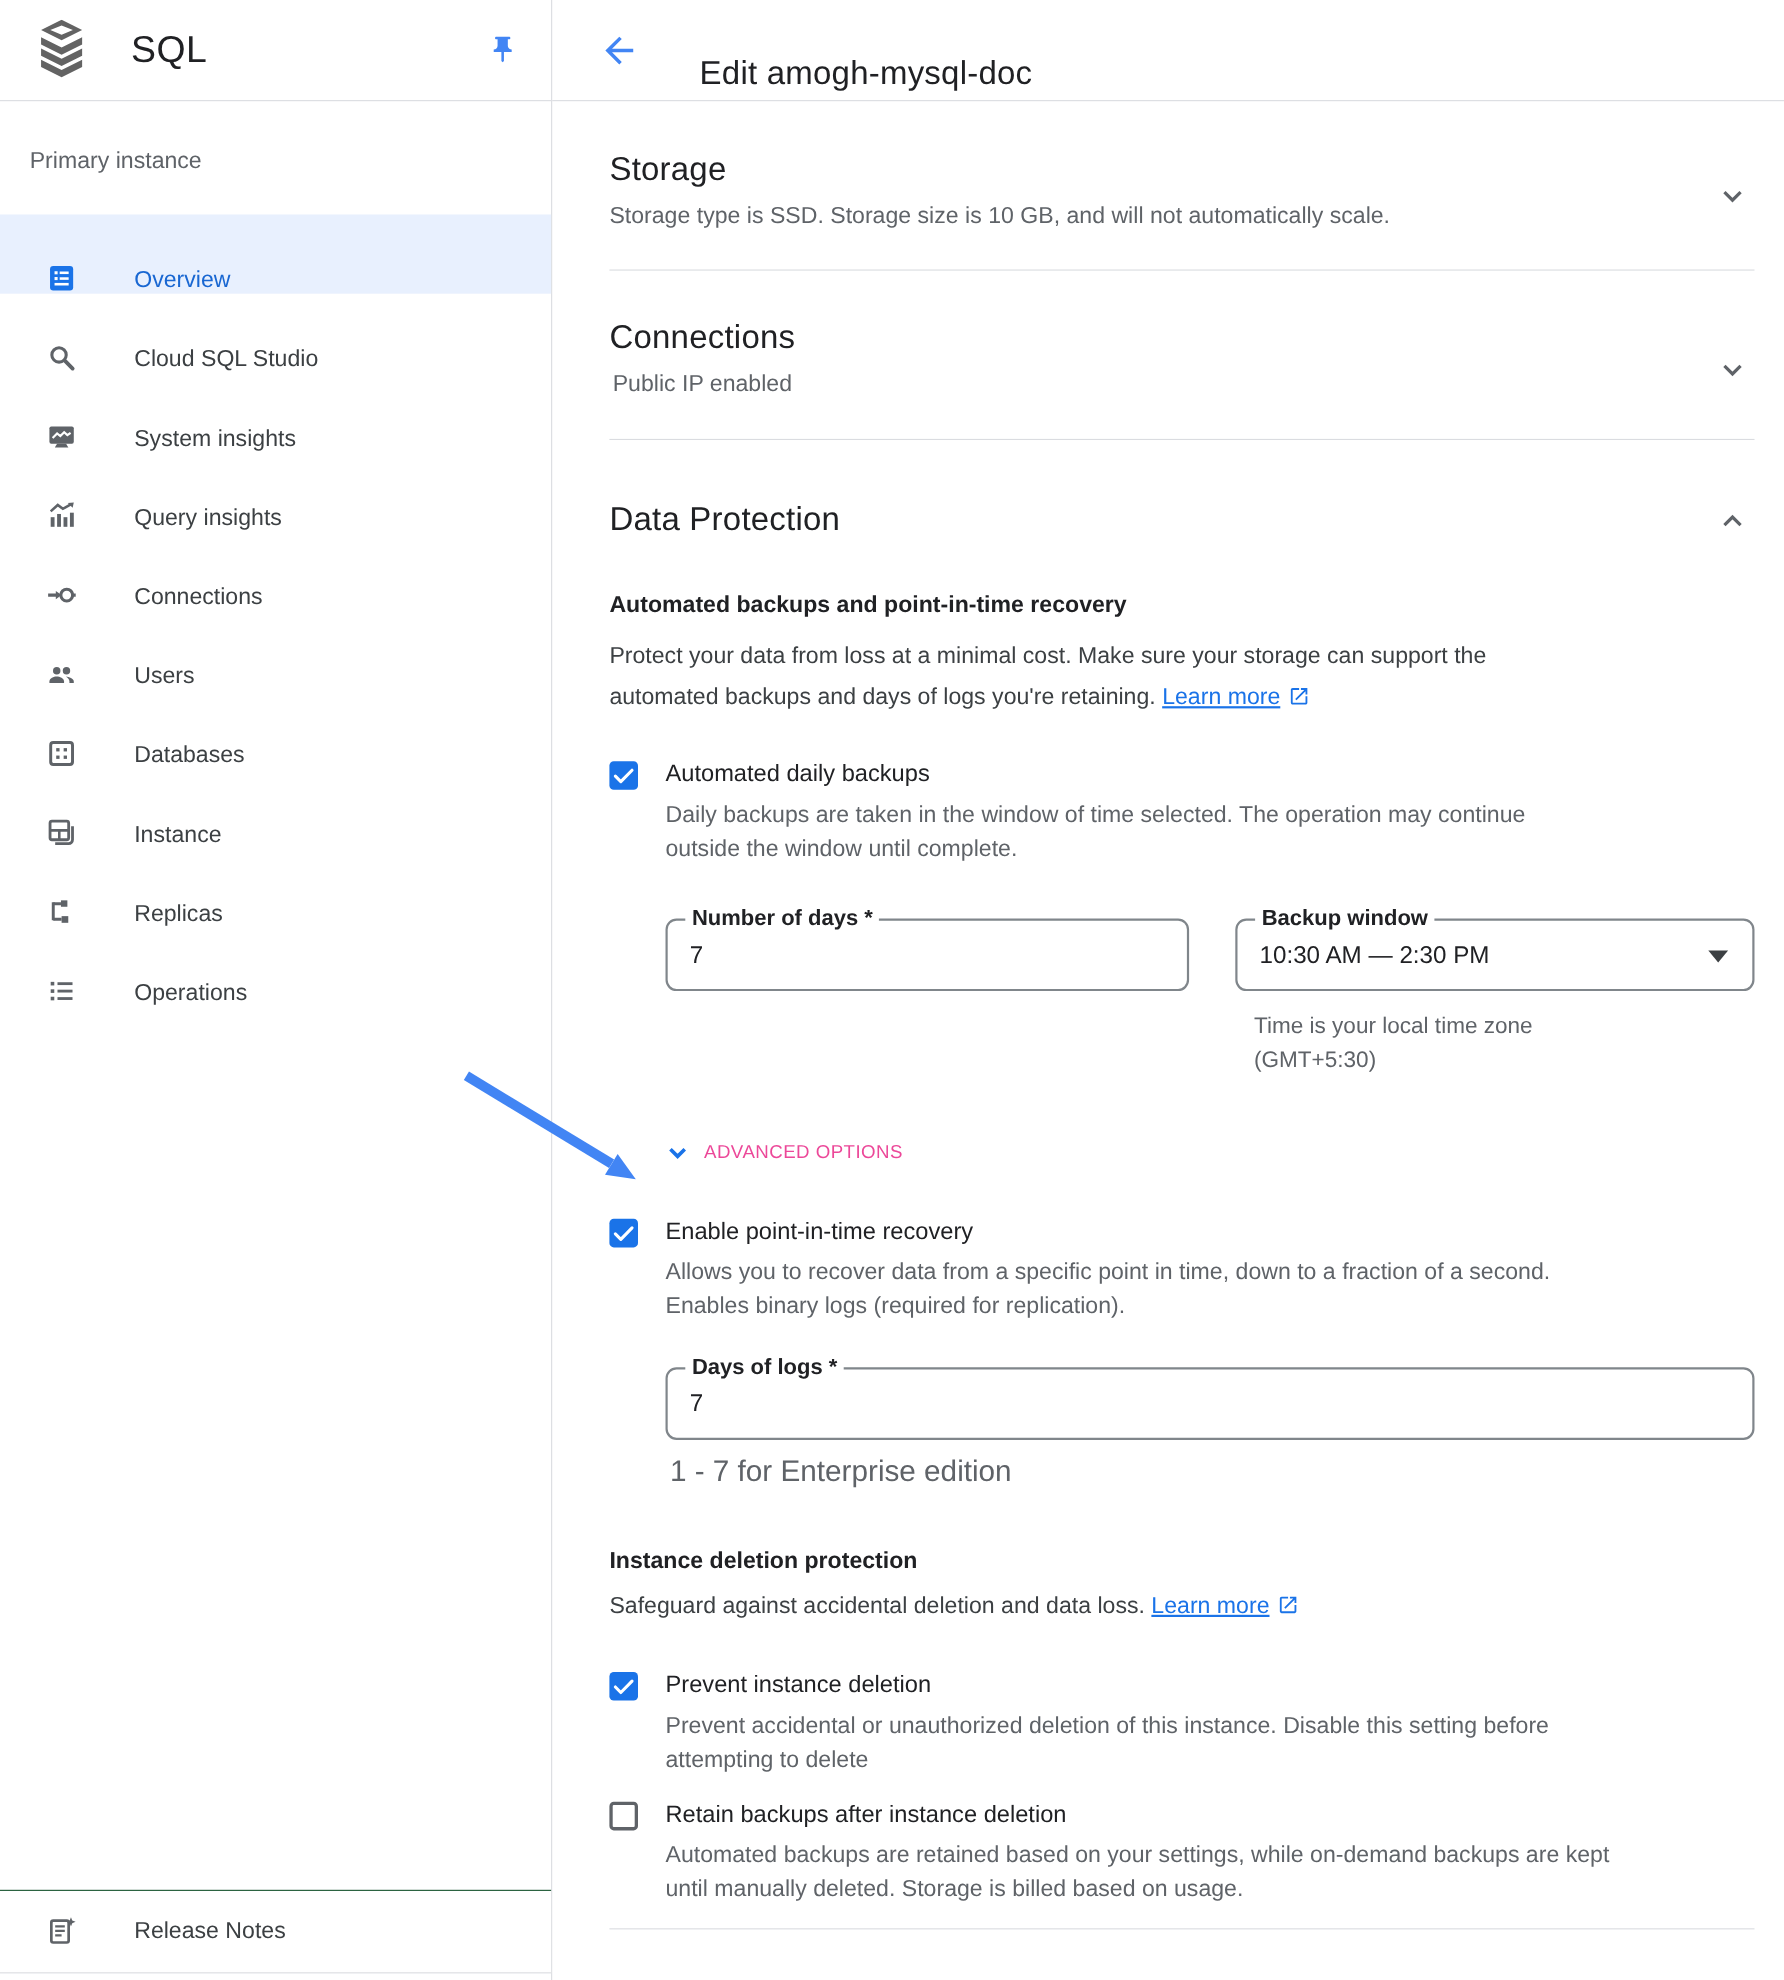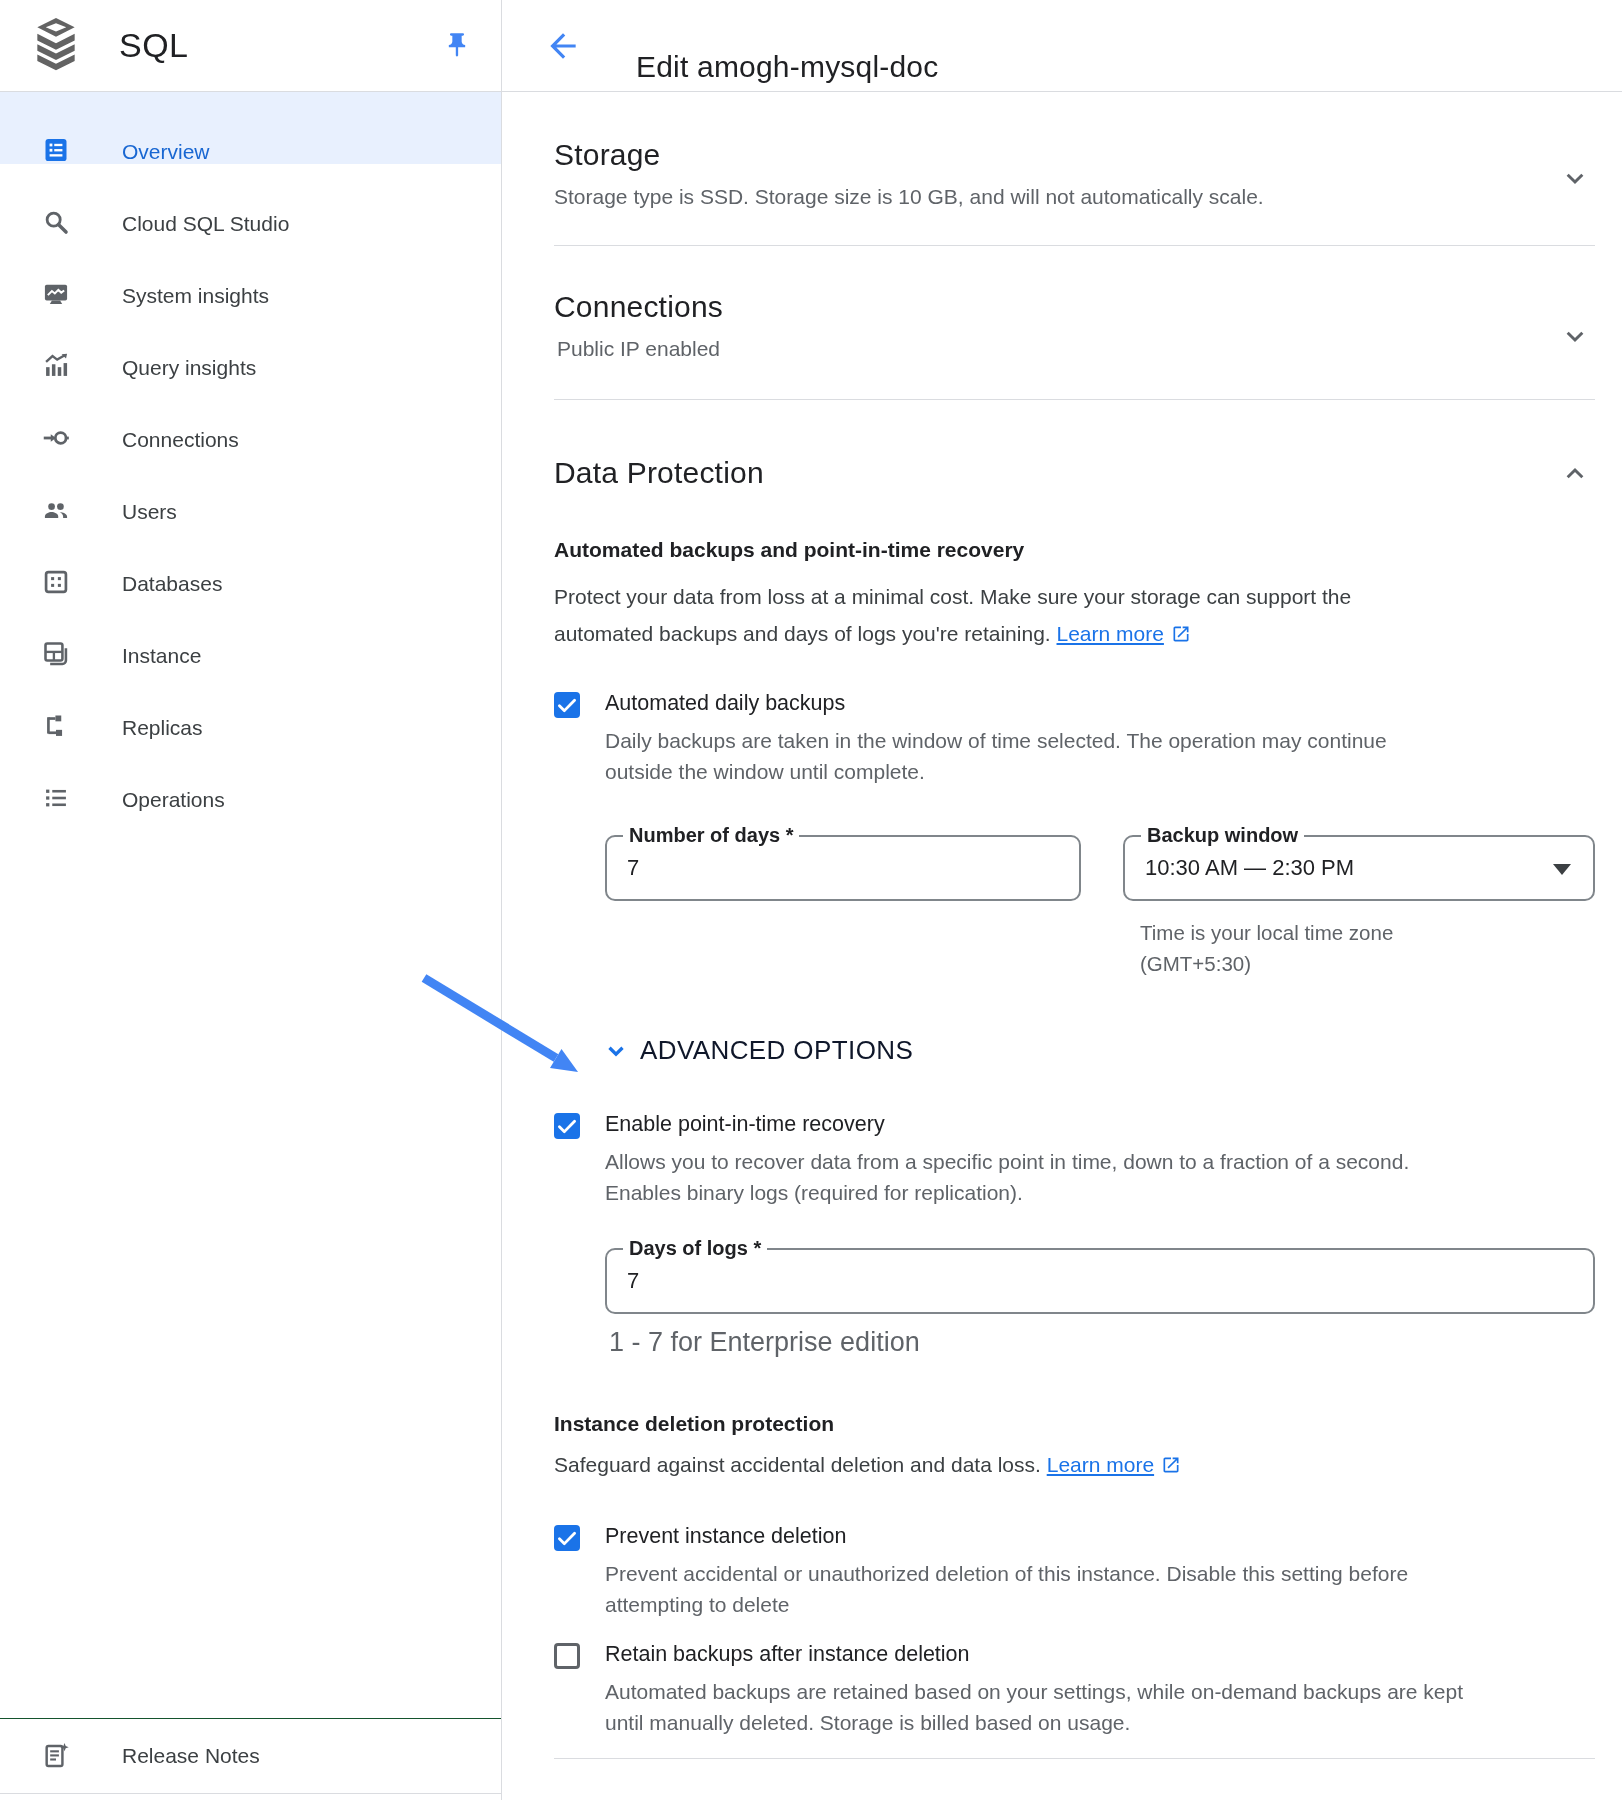--- a/index.html
+++ b/index.html
@@ -68,21 +68,21 @@
   .field.w-logs { width:990px; }
   .flabel { position:absolute; top:-13px; left:16px; background:#fff; padding:0 6px; font-size:20px; font-weight:700; color:#202124; white-space:nowrap; }
   .fvalue { font-size:22px; color:#202124; padding-left:20px; line-height:62px; }
   .caret { position:absolute; right:22px; top:27px; width:0; height:0; border-left:9px solid transparent; border-right:9px solid transparent; border-top:11px solid #3c4043; }
 
   .helper-row { display:flex; margin-left:51px; }
   .helper-spacer { width:518px; flex:none; }
   .tz-helper { margin-top:16px; padding-left:17px; font-size:20.5px; color:#5f6368; line-height:31px; }
   .tz-helper .line { display:block; }
 
-  .advanced { display:flex; align-items:center; margin:56px 0 0 49px; background:none; border:none; padding:0; cursor:pointer; color:#0f172a; font-family:"Liberation Sans", sans-serif; font-size:26px; font-weight:500; letter-spacing:.4px; }
+  .advanced { display:flex; align-items:center; margin:56px 0 0 49px; background:none; border:none; padding:0; cursor:pointer; color:#ec4899; font-family:"Liberation Sans", sans-serif; font-size:17px; font-weight:500; letter-spacing:.4px; }
   .advanced .lbl { margin-left:11px; }
 
   .field-logs-wrap { margin:40px 0 0 51px; }
   .field-helper { margin:13px 0 0 4px; font-size:27px; color:#5f6368; }
 
   .idp-head { margin-top:54px; font-size:21px; font-weight:700; color:#202124; }
   .idp-intro { margin-top:17px; font-size:21px; color:#3c4043; }
 
   .annot { position:absolute; left:0; top:0; pointer-events:none; z-index:5; }
 </style>
@@ -102,20 +102,21 @@
         </svg>
       </span>
       <span class="product-name">SQL</span>
       <button class="pin-btn" title="">
         <svg width="28" height="28" viewBox="0 0 24 24">
             <path fill="#4285f4" d="M16 9V4h1c.55 0 1-.45 1-1s-.45-1-1-1H7c-.55 0-1 .45-1 1s.45 1 1 1h1v5c0 1.66-1.34 3-3 3v2h5.97v7l1 1 1-1v-7H19v-2c-1.66 0-3-1.34-3-3z"></path>
           </svg>
       </button>
     </div>
 
+    <div class="sb-section-label">Primary instance</div>
 
     <div class="nav-item selected">
       <span class="icn">
         <svg viewBox="0 0 24 24" width="28" height="28">
           <rect x="3" y="2.5" width="18" height="19" rx="2.5" fill="#1a73e8"></rect>
           <rect x="6.5" y="6.5" width="2.4" height="2.4" fill="#fff"></rect>
             <rect x="10.5" y="6.7" width="7" height="2" fill="#fff"></rect>
           <rect x="6.5" y="11" width="2.4" height="2.4" fill="#fff"></rect>
             <rect x="10.5" y="11.2" width="7" height="2" fill="#fff"></rect>
           <rect x="6.5" y="15.6" width="11" height="2" fill="#fff"></rect>

